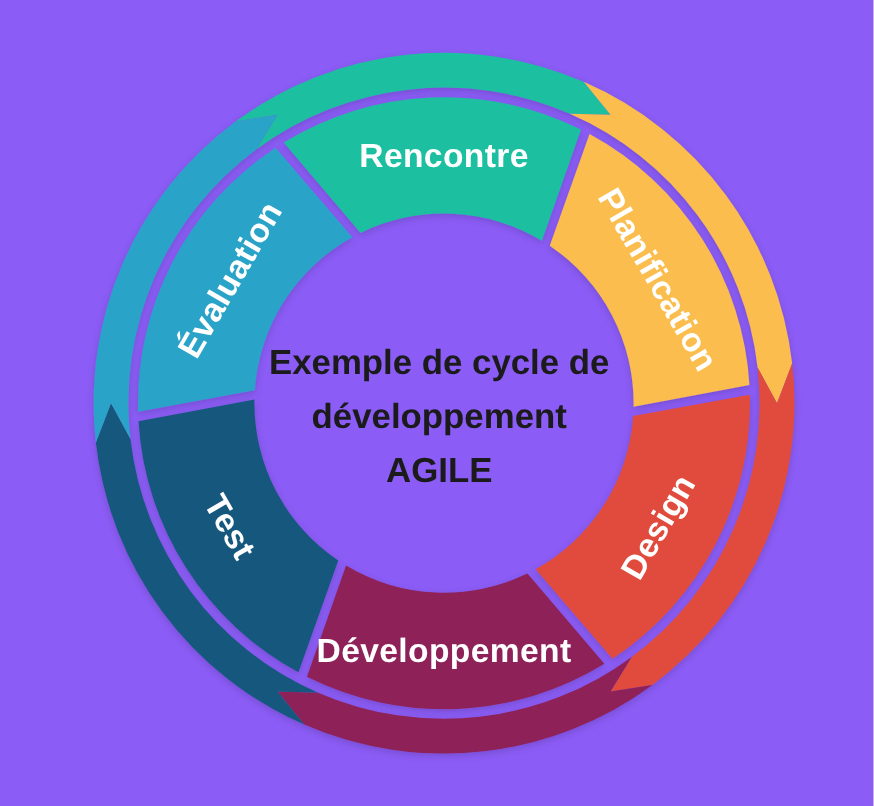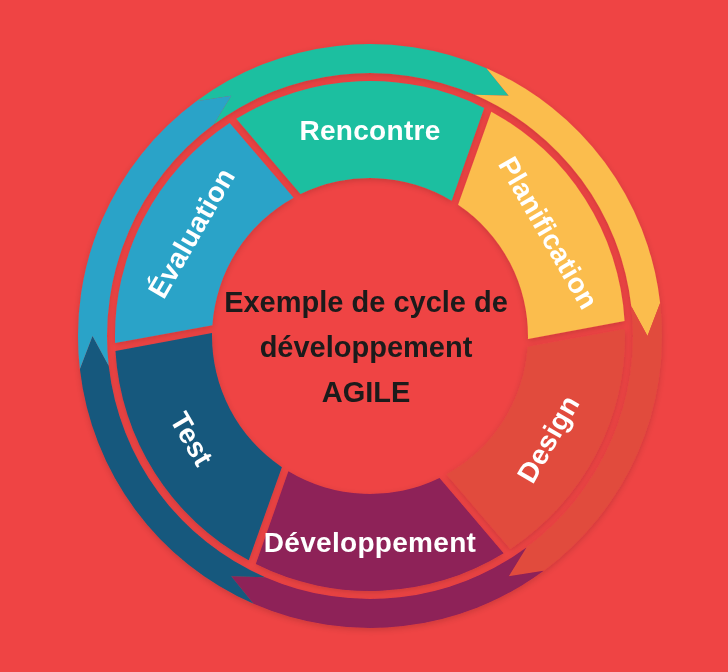--- a/index.html
+++ b/index.html
@@ -1,18 +1,18 @@
 <!DOCTYPE html>
 <html><head>
 <meta charset="utf-8">
 <style>
   html, body { margin: 0; padding: 0; background: #ffffff; }
   .stage {
     width: 728px; height: 672px; position: relative; overflow: hidden;
-    background: #ef4444;
+    background: #8b5cf6;
     font-family: "Liberation Sans", sans-serif;
   }
   svg { display: block; }
   .seg-label {
     fill: #ffffff;
     font-size: 28px;
     font-weight: 600;
     letter-spacing: 0.3px;
     text-anchor: middle;
     font-family: "Liberation Sans", sans-serif;

